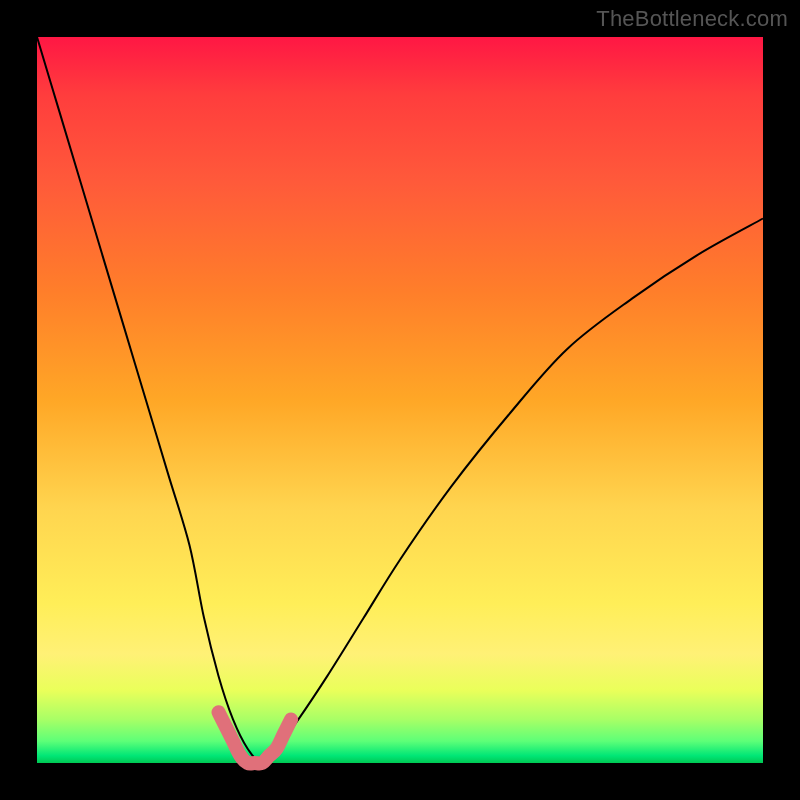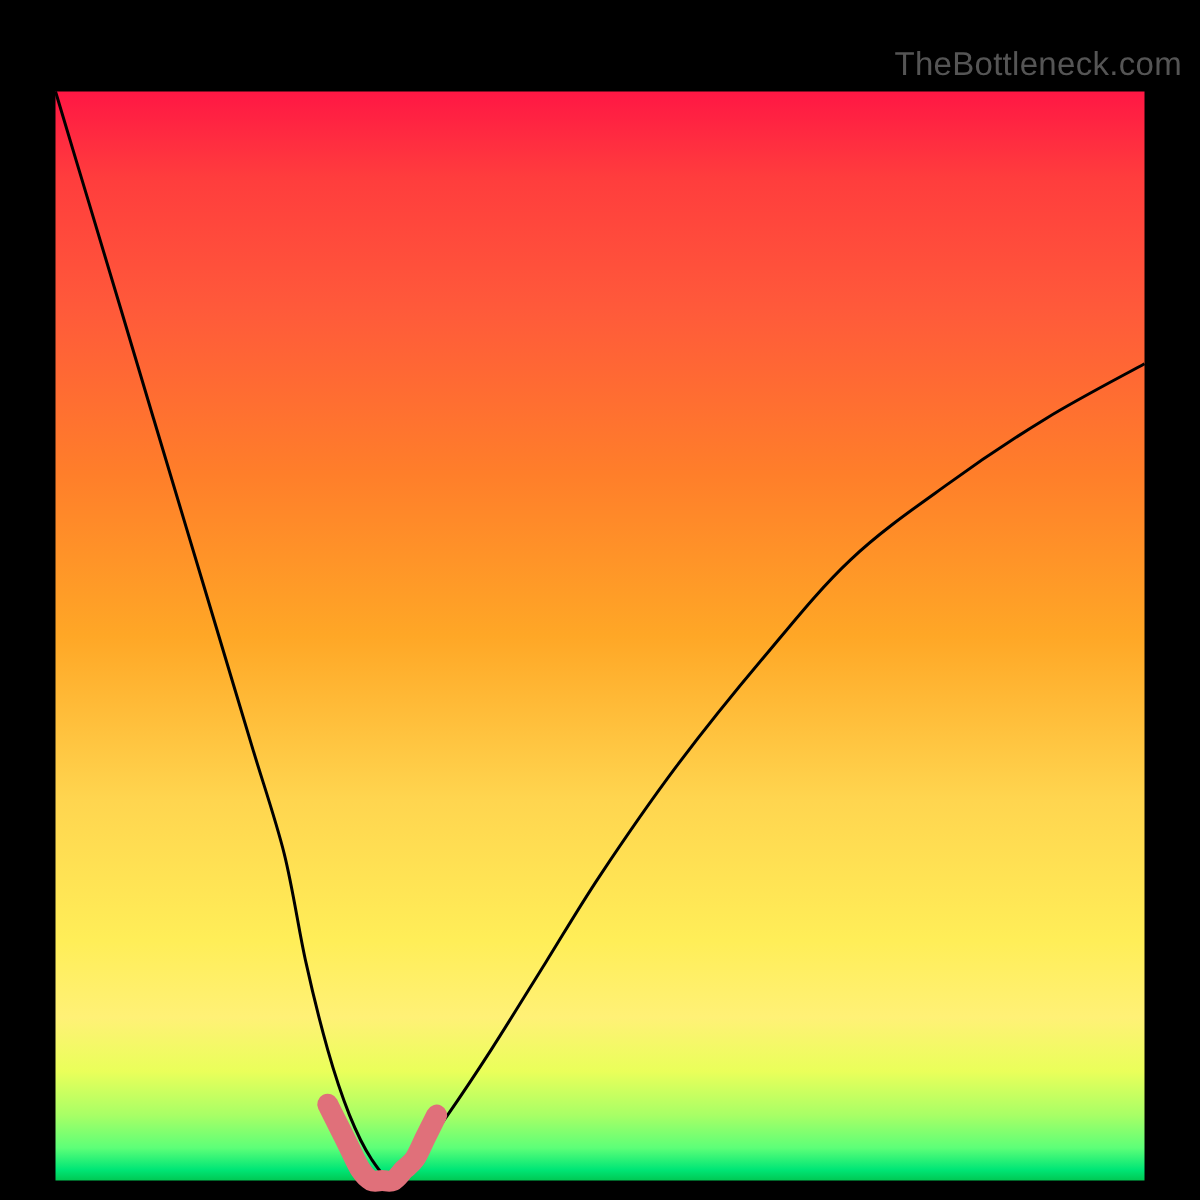--- a/index.html
+++ b/index.html
@@ -8,21 +8,20 @@
     width: 800px;
     height: 800px;
     background: #000;
     overflow: hidden;
     font-family: Arial, Helvetica, sans-serif;
   }
   .frame {
     position: absolute;
     inset: 0;
     background: #000;
-    margin-top: 24px;
   }
   .plot {
     position: absolute;
     left: 37px;
     top: 37px;
     width: 726px;
     height: 726px;
     
     background: linear-gradient(
       to bottom,

